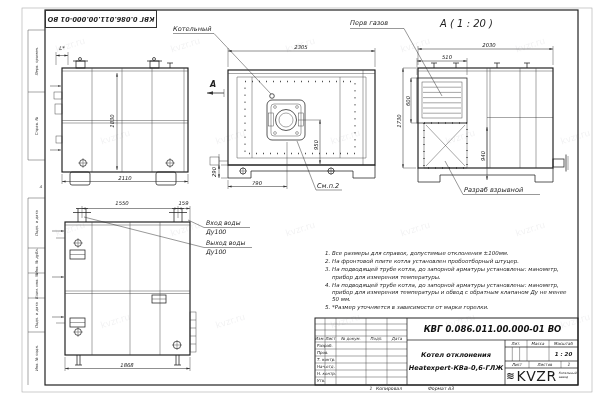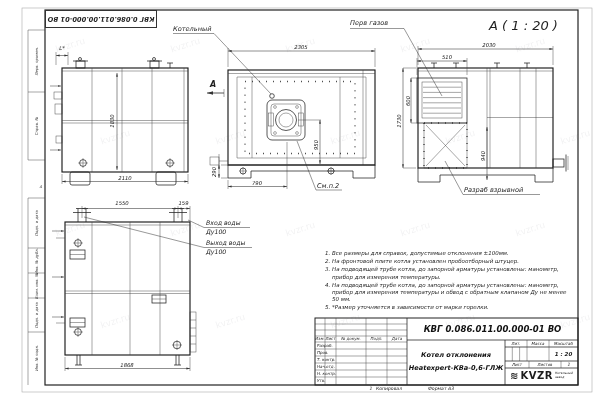--- a/index.html
+++ b/index.html
@@ -30,21 +30,21 @@
           display:flex;align-items:center;justify-content:center;transform:rotate(180deg);
           font:italic 600 6.6px "DejaVu Sans",sans-serif;color:#1e1e1e;background:#fff;}
   #notes{position:absolute;left:325px;top:250px;width:248px;color:#1e1e1e;}
   .note{font:italic 5.5px/1.31 "DejaVu Sans",sans-serif;padding-left:7px;text-indent:-7px;margin:0 0 1px 0;}
   .desig{font:italic bold 8.5px "DejaVu Sans",sans-serif;color:#111;}
   .pname{font:italic 600 6.6px "DejaVu Sans",sans-serif;color:#111;}
   .scalev{font:italic 600 5.5px "DejaVu Sans",sans-serif;}
   .logo{position:absolute;left:506px;top:369px;width:71px;height:14px;display:flex;
         align-items:center;justify-content:center;gap:2px;color:#1c1c1c;}
   .coil{font-size:10px;font-weight:bold;line-height:1;}
-  .logobrand{font-family:"DejaVu Sans",sans-serif;font-weight:bold;font-size:10px;letter-spacing:0.5px;line-height:1;}
+  .logobrand{font-family:"DejaVu Sans",sans-serif;font-weight:normal;font-size:14px;letter-spacing:0.5px;line-height:1;}
   .logosub{display:flex;flex-direction:column;font-size:3.1px;line-height:1.25;font-style:italic;}
   .wm{position:absolute;font:9px "DejaVu Sans",sans-serif;color:rgba(70,70,85,0.07);
       transform:rotate(-18deg);pointer-events:none;}
 </style>
 </head>
 <body>
 
 <div id="stage">
 
 <svg id="lw" width="600" height="400" viewBox="0 0 600 400">
@@ -207,21 +207,21 @@
 <span class="s mg cr" style="left:36.5px;top:126px">Справ. №</span>
 <span class="s mg cr" style="left:36.5px;top:223px">Подп. и дата</span>
 <span class="s mg cr" style="left:36.5px;top:260.5px">Инв. № дубл.</span>
 <span class="s mg cr" style="left:36.5px;top:285.5px">Взам. инв. №</span>
 <span class="s mg cr" style="left:36.5px;top:315px">Подп. и дата</span>
 <span class="s mg cr" style="left:36.5px;top:357.5px">Инв. № подл.</span>
 <span class="s mg c" style="left:41px;top:187px">А</span>
 
 <span class="s lbl" style="left:173px;top:26px">Котельный</span>
 <span class="s lbl" style="left:350px;top:20px">Перв газов</span>
-<span class="s lbl" style="left:489px;top:19px;font-size:13px">А ( 1 : 20 )</span>
+<span class="s lbl" style="left:440px;top:19px;font-size:10px">А ( 1 : 20 )</span>
 <span class="s secA c" style="left:213px;top:85px">А</span>
 <span class="s lbl" style="left:464px;top:187px">Разраб взрывной</span>
 <span class="s lbl" style="left:317px;top:182.5px">См.п.2</span>
 <span class="s sm" style="left:206px;top:220px">Вход воды</span>
 <span class="s sm" style="left:206px;top:229px">Ду100</span>
 <span class="s sm" style="left:206px;top:240px">Выход воды</span>
 <span class="s sm" style="left:206px;top:249px">Ду100</span>
 
 <span class="s dm c" style="left:125px;top:178.5px">2110</span>
 <span class="s dm cr" style="left:113px;top:121px">1830</span>

